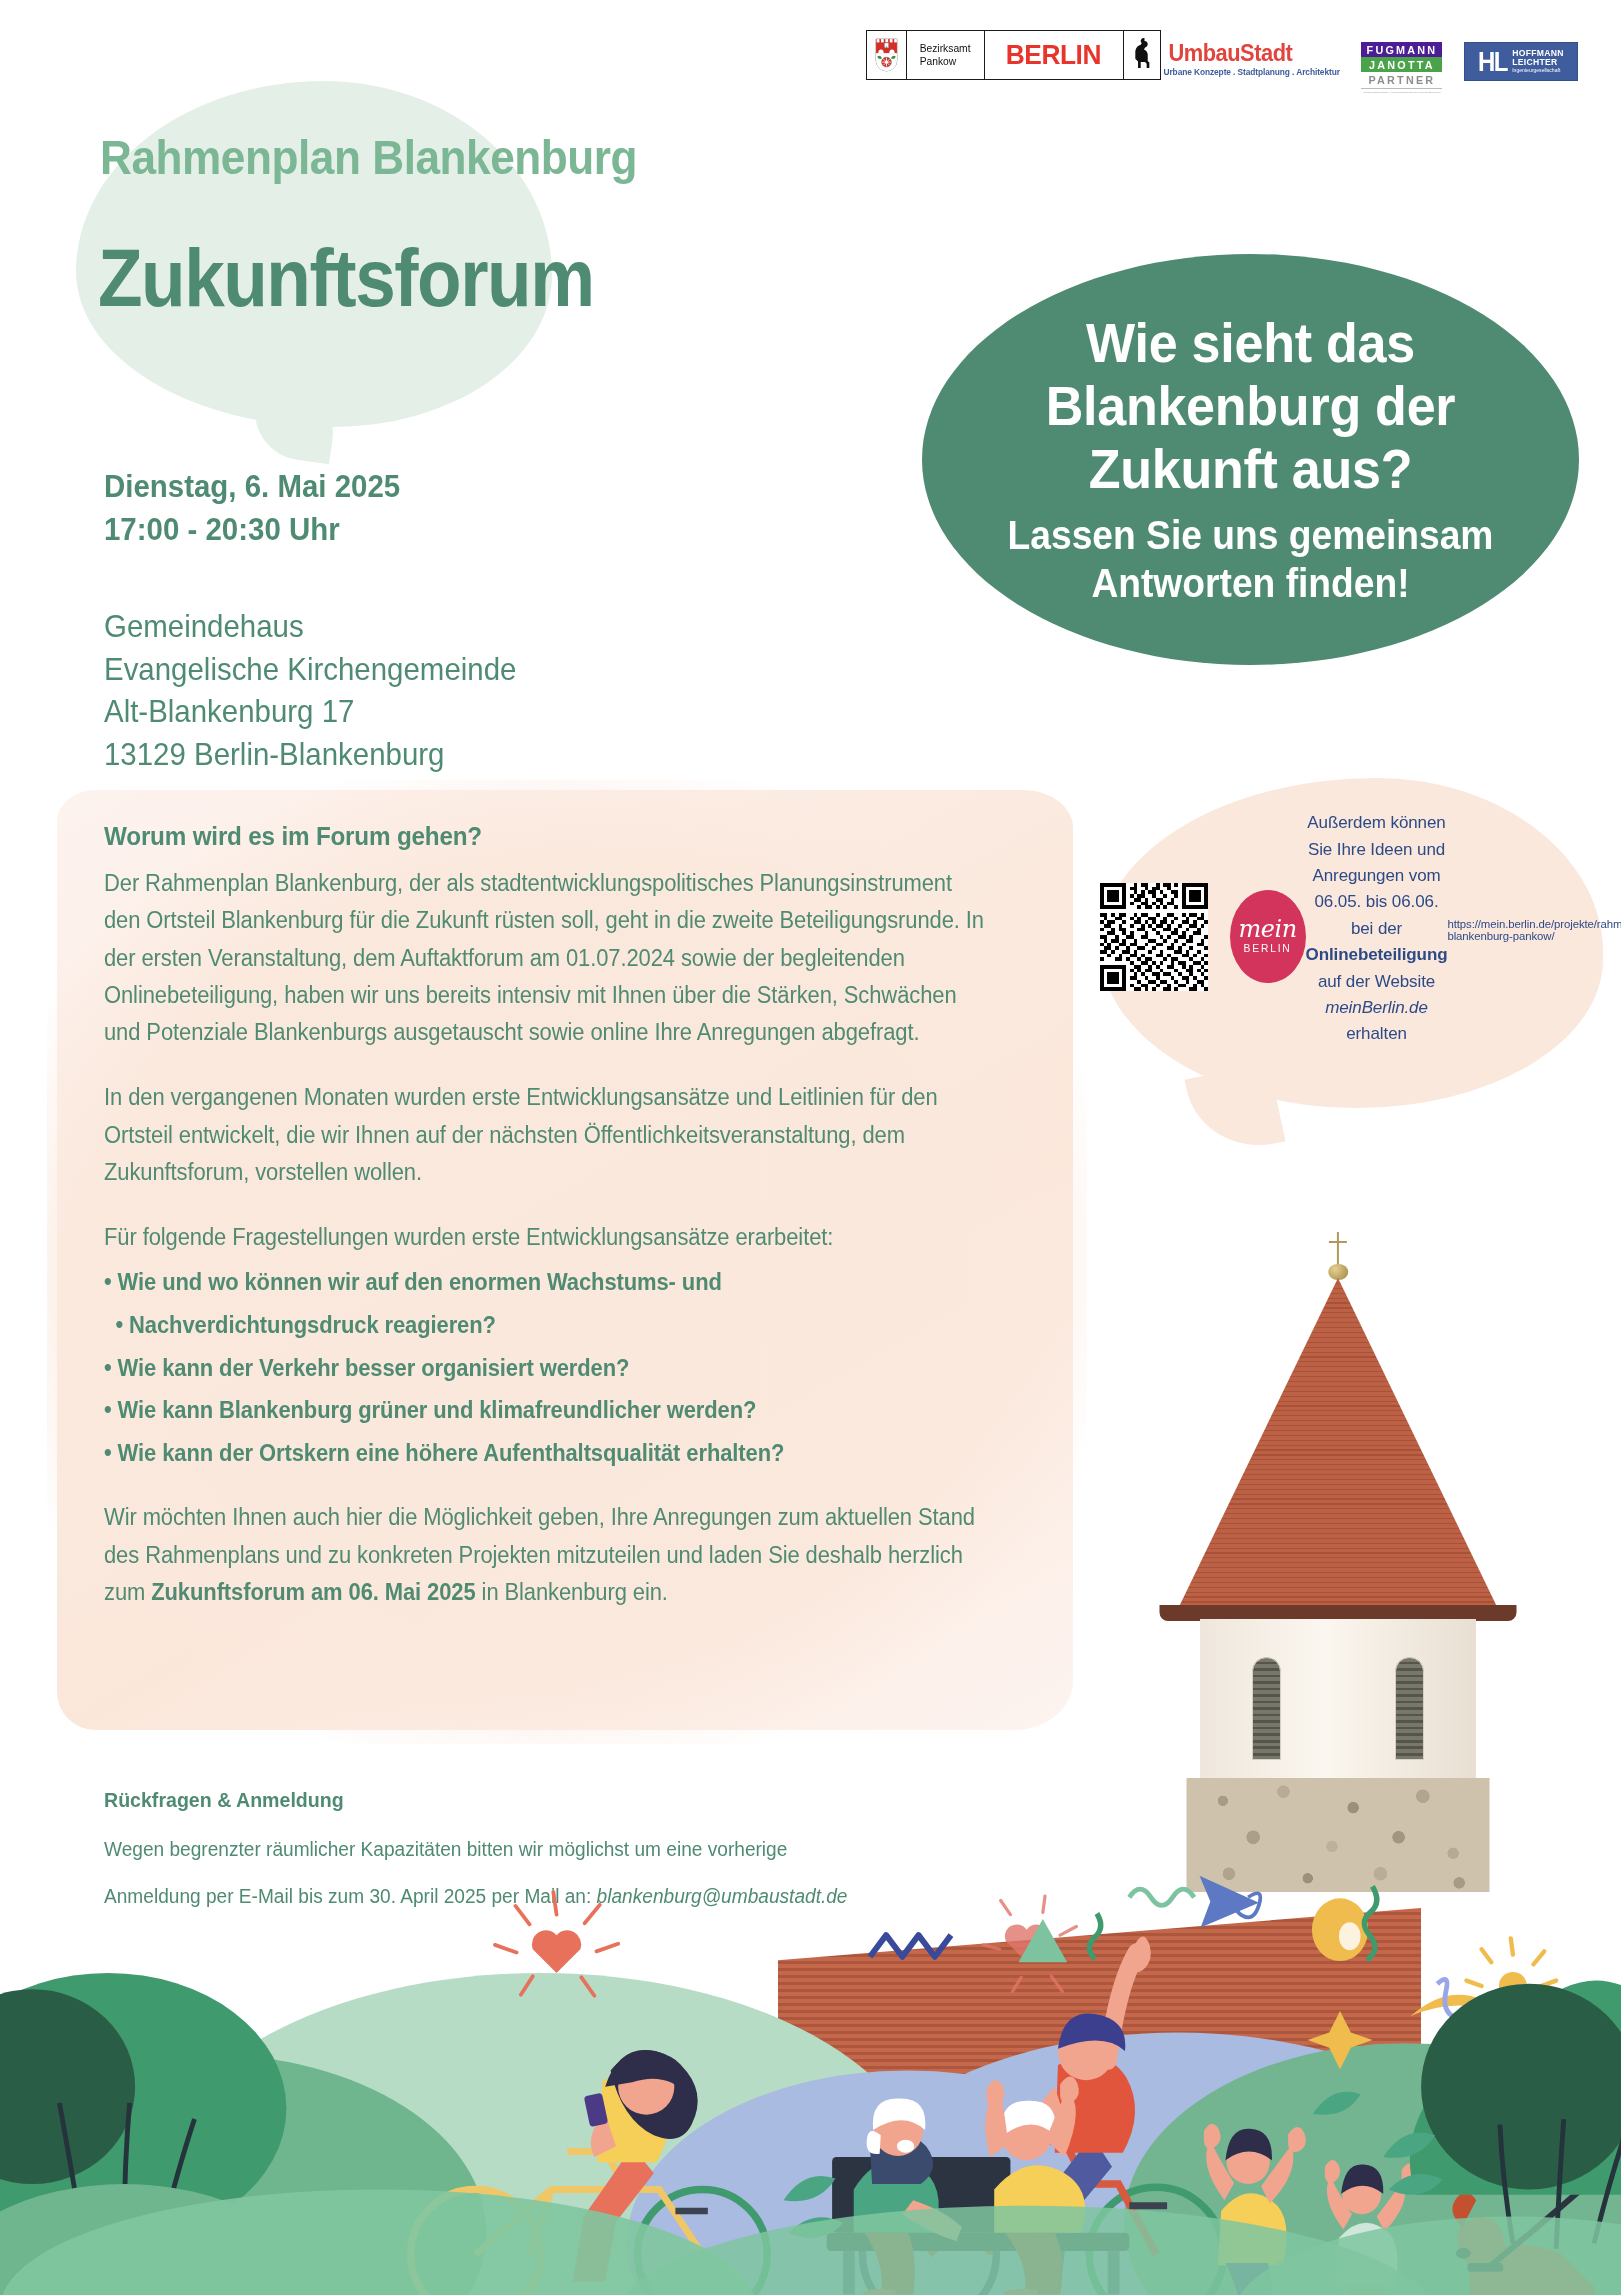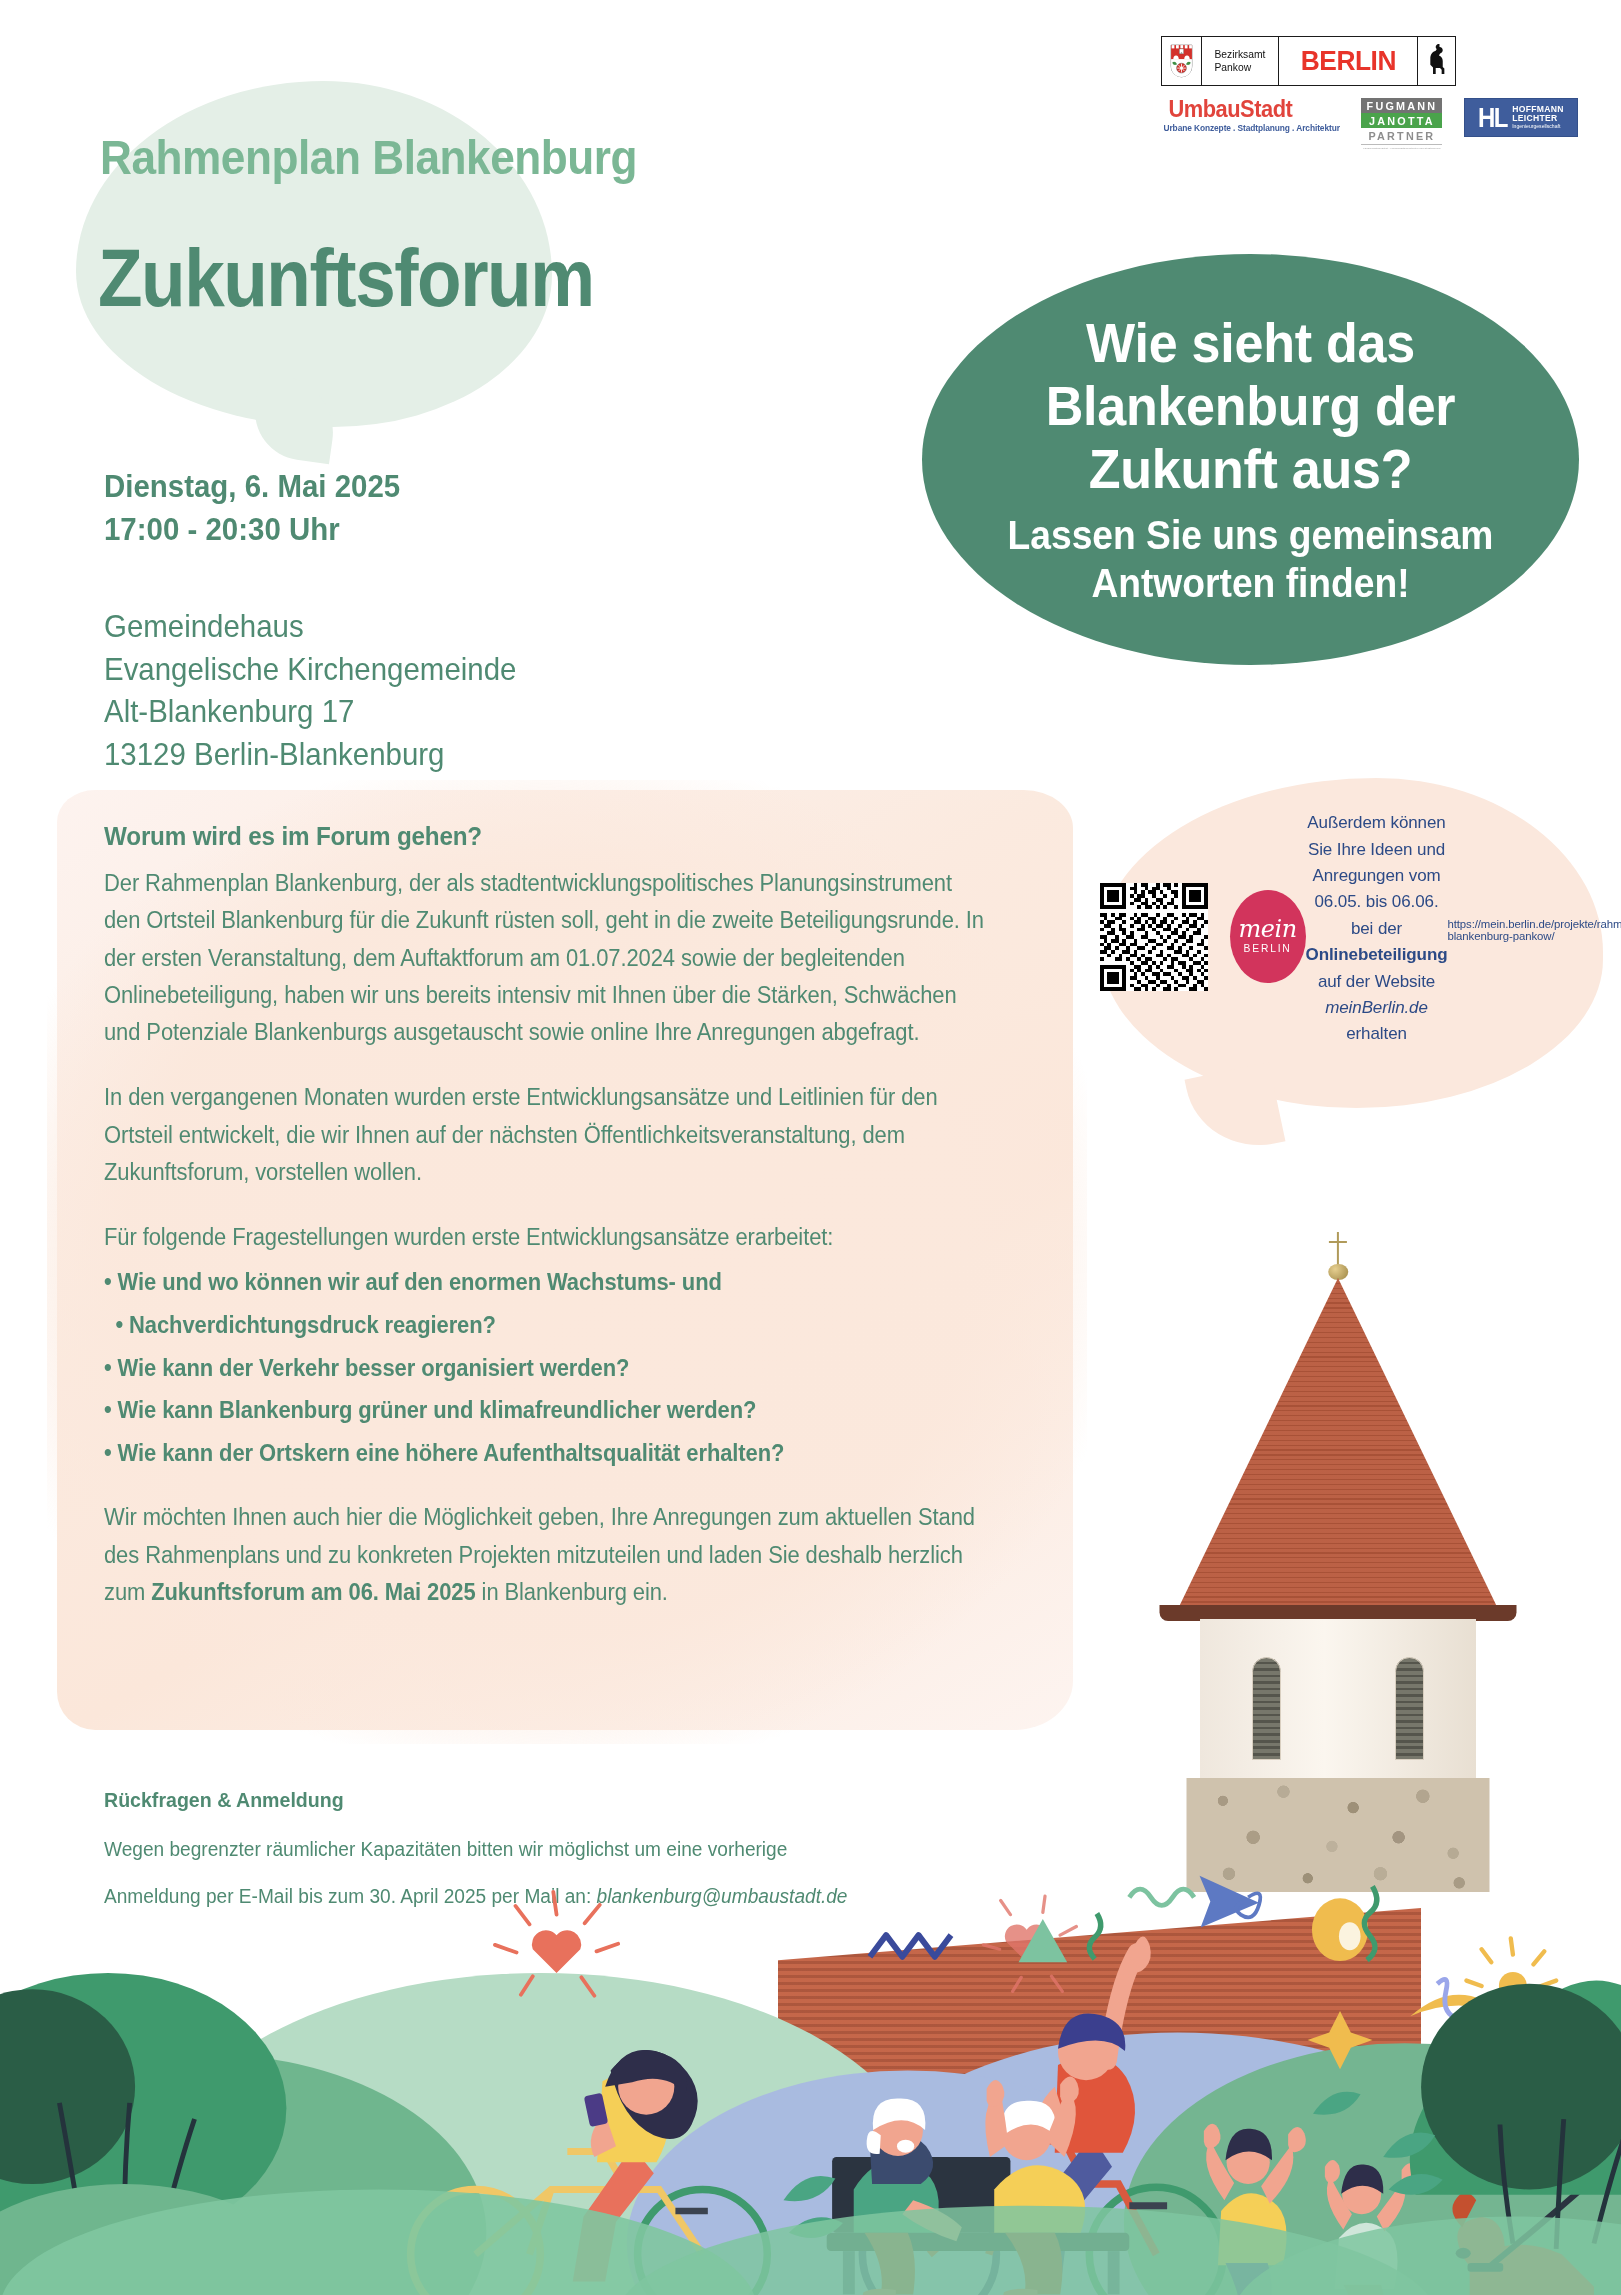--- a/index.html
+++ b/index.html
@@ -82,23 +82,21 @@
     max-width:557px;
     transform:scaleX(0.93);
   }
 
   
   .logo-area{
     position:absolute;
     right:43px; top:30px;
     z-index:6;
     display:flex;
-    flex-direction:column;
     align-items:flex-start;
-    margin-top:6px;
   }
   .logo-row1{
     display:flex;
     border:1.6px solid #1b1b1b;
     background:#fff;
     height:48px;
     align-items:stretch;
   }
   .logo-cell{
     display:flex;
@@ -155,21 +153,21 @@
   .fjp{width:81px;font-size:0;}
   .fjp div{
     font-size:10.8px;
     font-weight:bold;
     letter-spacing:2.2px;
     text-align:center;
     padding:1.6px 0;
     color:#fff;
     box-sizing:border-box;
   }
-  .fjp .f1{background:#737373;}
+  .fjp .f1{background:#4c1d95;}
   .fjp .f2{background:#4aa34b;}
   .fjp .f3{background:#ffffff;color:#8d8d8d;border-bottom:0.5px solid #bbb;}
   .fjp .f4{font-size:2.5px;letter-spacing:0.1px;color:#9b9b9b;background:#fff;font-weight:normal;padding-top:2.2px;}
   .hl{
     width:114px;height:39px;
     background:#3f5d9c;
     display:flex;align-items:center;
     box-sizing:border-box;
     padding:0 13px;
     border:1.1px solid #34508a;

